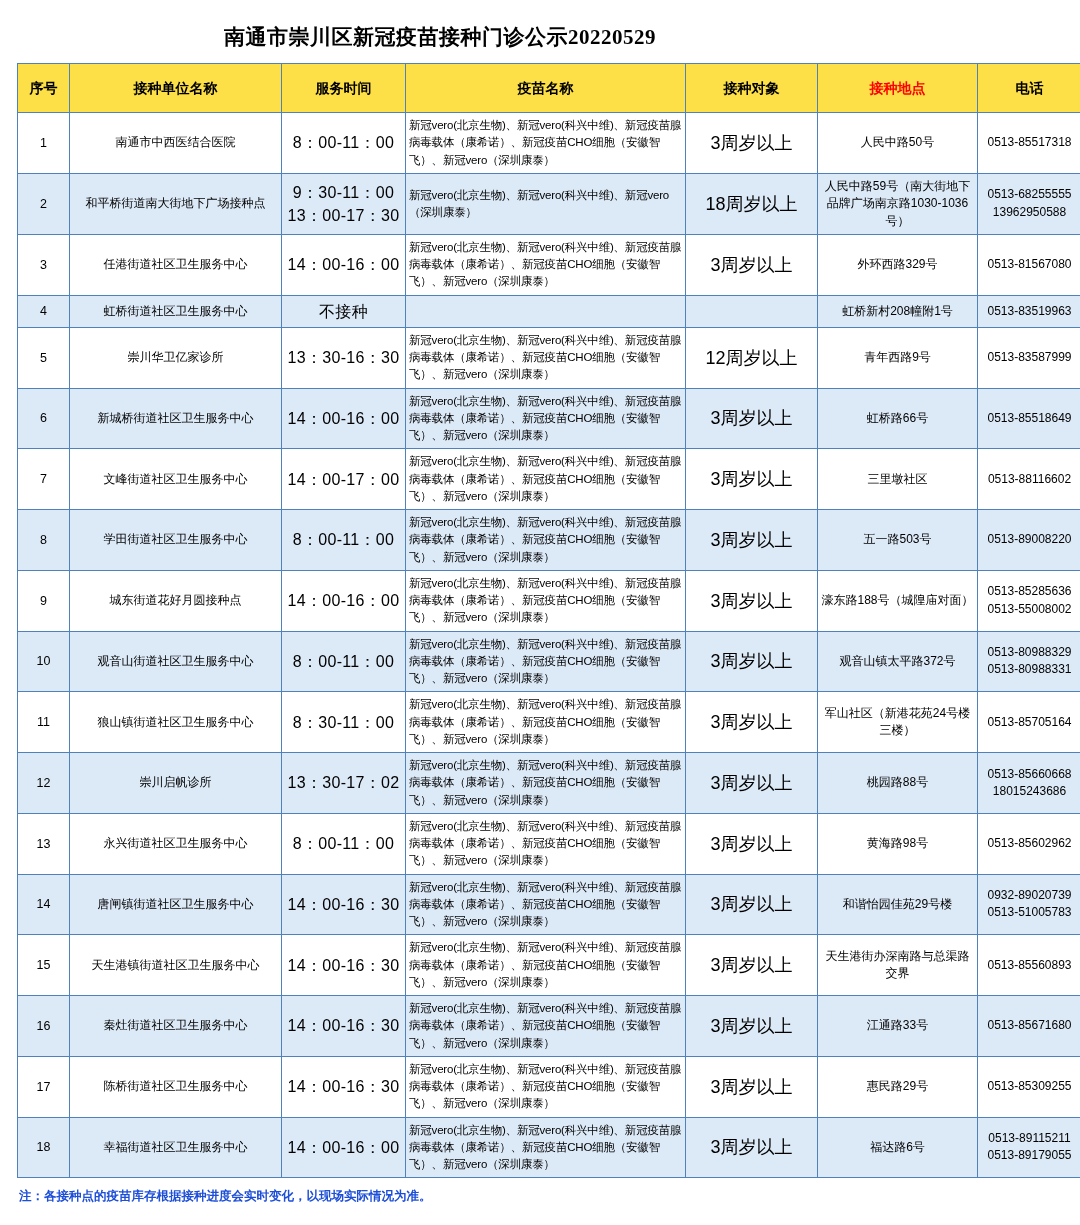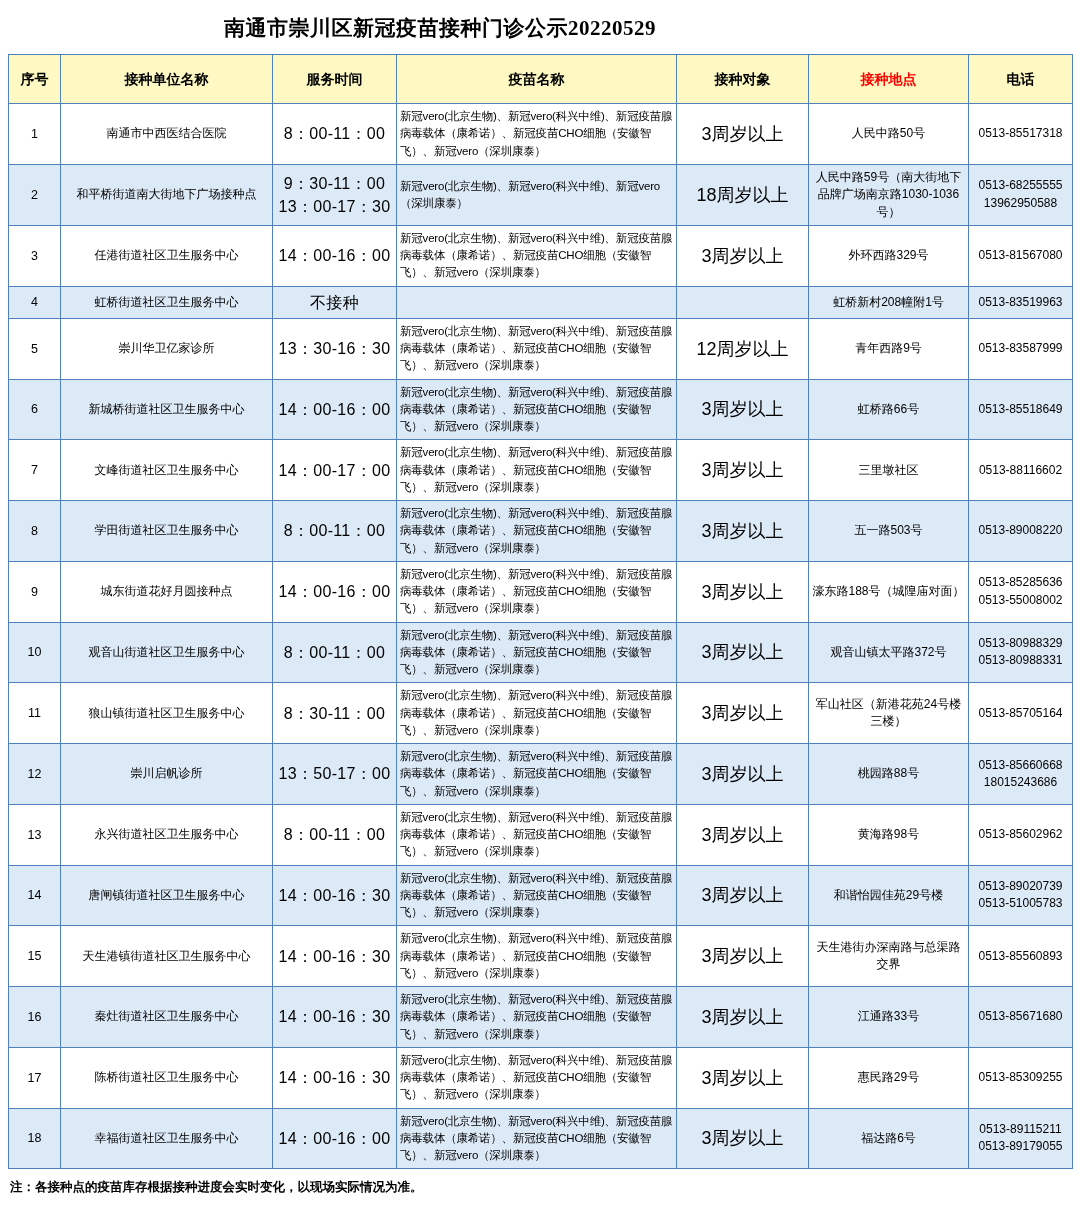--- a/index.html
+++ b/index.html
@@ -8,21 +8,21 @@
     background: #ffffff;
   }
   body {
     width: 1080px;
     font-family: "Liberation Sans", sans-serif;
     color: #000;
   }
   .page {
     width: 880px;
     box-sizing: border-box;
-    padding: 0;
+    padding: 9px;
     position: relative;
   }
   .title {
     text-align: center;
     font-family: "Liberation Serif", serif;
     font-weight: bold;
     font-size: 21px;
     letter-spacing: 0.5px;
     padding: 14px 0 12px 0;
     color: #000;
@@ -40,21 +40,21 @@
   th, td {
     border: 1px solid #4f81bd;
     text-align: center;
     vertical-align: middle;
     font-size: 12px;
     line-height: 1.45;
     padding: 4px 3px;
     word-break: break-all;
   }
   thead th {
-    background: #fef9c3;
+    background: #fde047;
     font-weight: bold;
     font-size: 14px;
     height: 40px;
     color: #000;
   }
   thead th.accent {
     color: #ff0000;
   }
   tbody tr.odd td {
     background: #ffffff;
@@ -84,21 +84,21 @@
     font-size: 12px;
     margin-top: 42px;
   }
   td.idx {
     font-size: 12.5px;
   }
   td.obj {
     font-size: 18px;
   }
   .note {
-    color: #000000;
+    color: #1d4ed8;
     font-size: 12.5px;
     font-weight: bold;
     padding: 10px 0 8px 10px;
   }
   col.c1 { width: 52px; }
   col.c2 { width: 212px; }
   col.c3 { width: 124px; }
   col.c4 { width: 280px; }
   col.c5 { width: 132px; }
   col.c6 { width: 160px; }
@@ -233,21 +233,21 @@
             <td class="unit">狼山镇街道社区卫生服务中心</td>
             <td class="time">8：30-11：00</td>
             <td class="vaccine">新冠vero(北京生物)、新冠vero(科兴中维)、新冠疫苗腺病毒载体（康希诺）、新冠疫苗CHO细胞（安徽智飞）、新冠vero（深圳康泰）</td>
             <td class="obj">3周岁以上</td>
             <td class="place">军山社区（新港花苑24号楼三楼）</td>
             <td class="phone">0513-85705164</td>
           </tr>
           <tr class="even">
             <td class="idx">12</td>
             <td class="unit">崇川启帆诊所</td>
-            <td class="time">13：50-17：00</td>
+            <td class="time">13：30-17：02</td>
             <td class="vaccine">新冠vero(北京生物)、新冠vero(科兴中维)、新冠疫苗腺病毒载体（康希诺）、新冠疫苗CHO细胞（安徽智飞）、新冠vero（深圳康泰）</td>
             <td class="obj">3周岁以上</td>
             <td class="place">桃园路88号</td>
             <td class="phone">0513-85660668
 18015243686</td>
           </tr>
           <tr class="odd">
             <td class="idx">13</td>
             <td class="unit">永兴街道社区卫生服务中心</td>
             <td class="time">8：00-11：00</td>
@@ -256,21 +256,21 @@
             <td class="place">黄海路98号</td>
             <td class="phone">0513-85602962</td>
           </tr>
           <tr class="even">
             <td class="idx">14</td>
             <td class="unit">唐闸镇街道社区卫生服务中心</td>
             <td class="time">14：00-16：30</td>
             <td class="vaccine">新冠vero(北京生物)、新冠vero(科兴中维)、新冠疫苗腺病毒载体（康希诺）、新冠疫苗CHO细胞（安徽智飞）、新冠vero（深圳康泰）</td>
             <td class="obj">3周岁以上</td>
             <td class="place">和谐怡园佳苑29号楼</td>
-            <td class="phone">0513-89020739
+            <td class="phone">0932-89020739
 0513-51005783</td>
           </tr>
           <tr class="odd">
             <td class="idx">15</td>
             <td class="unit">天生港镇街道社区卫生服务中心</td>
             <td class="time">14：00-16：30</td>
             <td class="vaccine">新冠vero(北京生物)、新冠vero(科兴中维)、新冠疫苗腺病毒载体（康希诺）、新冠疫苗CHO细胞（安徽智飞）、新冠vero（深圳康泰）</td>
             <td class="obj">3周岁以上</td>
             <td class="place">天生港街办深南路与总渠路交界</td>
             <td class="phone">0513-85560893</td>

